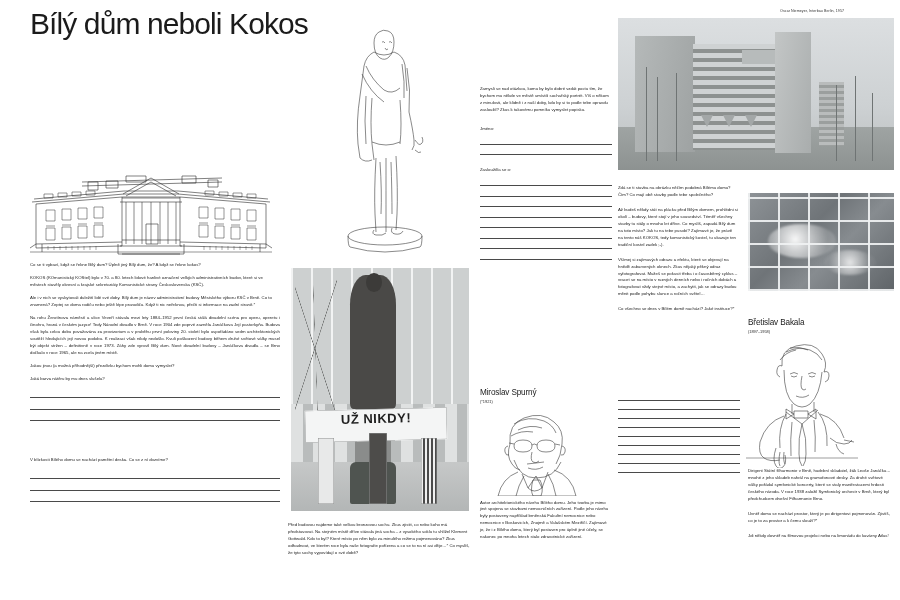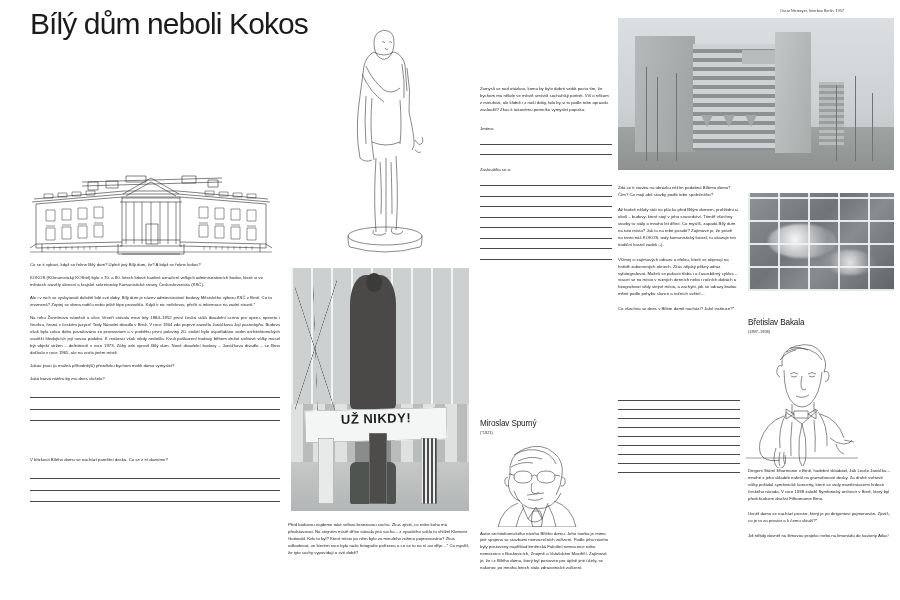--- a/index.html
+++ b/index.html
@@ -23,21 +23,21 @@
     font-weight:400;color:#1b1b1b;
   }
 
   
   .col{position:absolute;}
   #col-left{left:30px;top:262px;width:250px;}
   #col-mid{left:480px;top:86px;width:132px;}
   #col-right{left:618px;top:185px;width:120px;}
   #col-far{left:748px;top:468px;width:145px;}
   #col-mid-bottom{left:288px;top:522px;width:182px;}
-  #col-mid-person{left:480px;top:419px;width:132px;}
+  #col-mid-person{left:480px;top:388px;width:132px;}
 
   
   .rule{height:0;border-top:.6px solid #4a4a4a;margin:0 0 9.5px 0;width:100%;}
   .rule.s{margin-bottom:8px;}
   .rule.t{margin-bottom:10.5px;}
   .rules-right{position:absolute;left:618px;top:400px;width:122px;}
 
   .lineart{position:absolute;}
   .lineart svg{display:block;}
 

